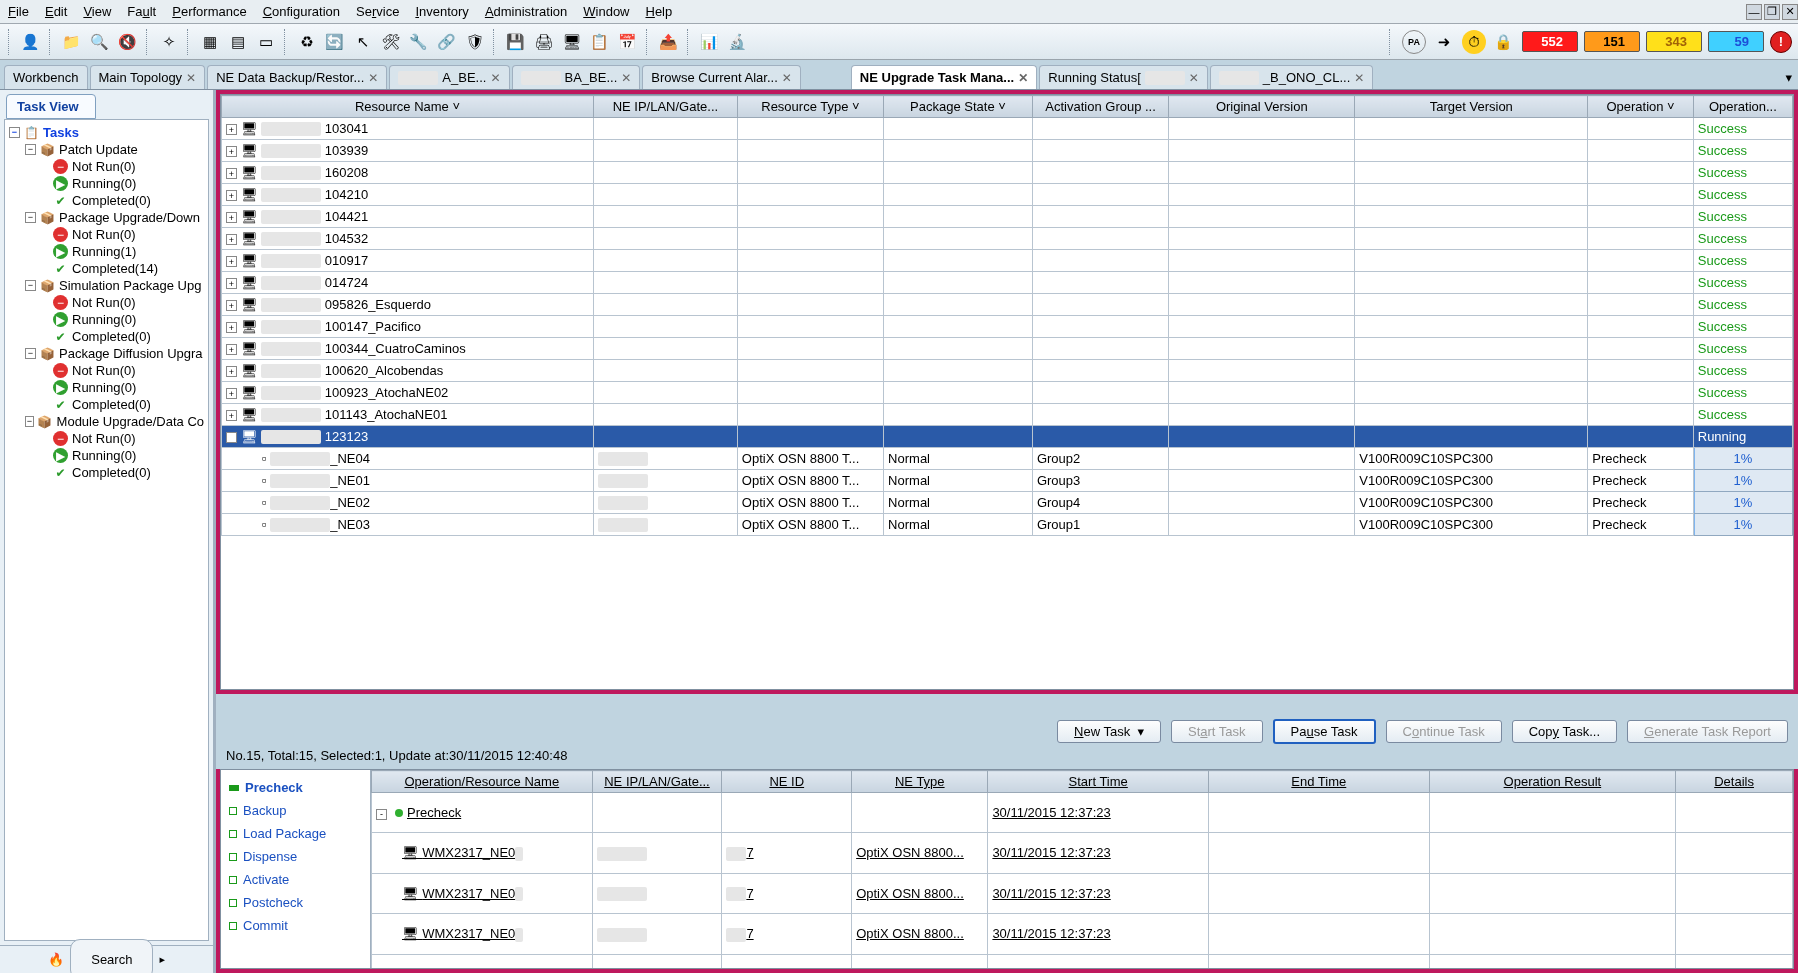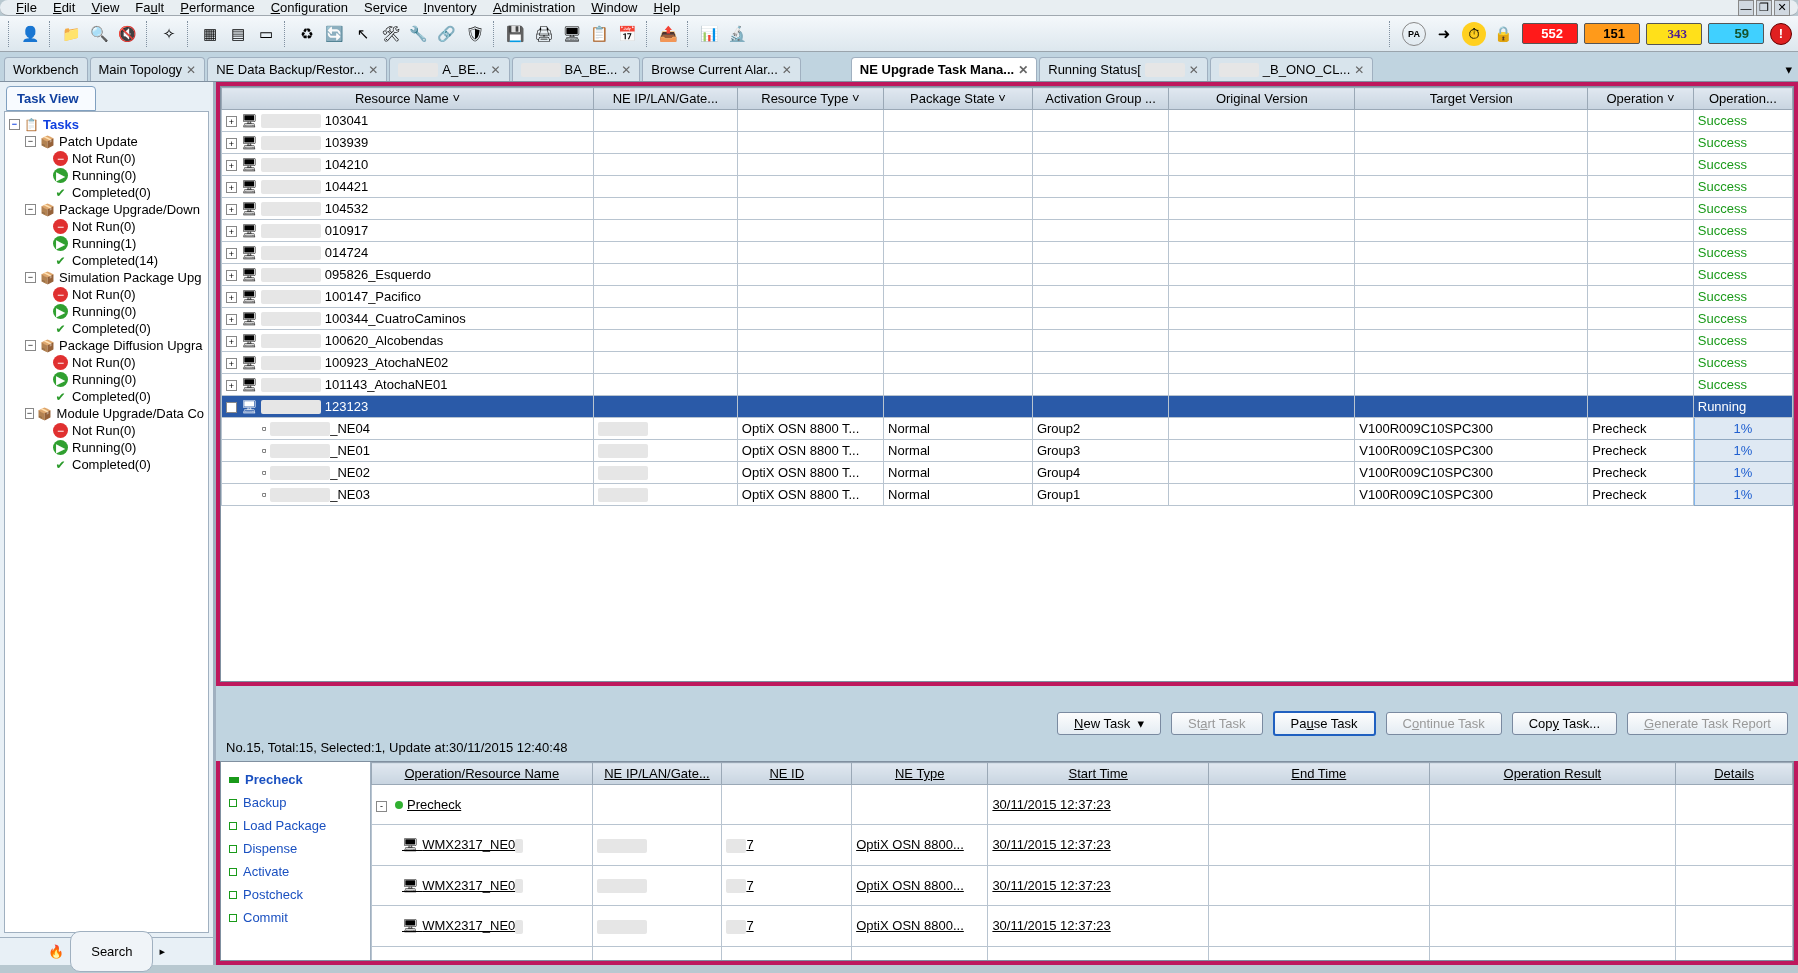--- a/index.html
+++ b/index.html
@@ -1,34 +1,34 @@
 <!DOCTYPE html>
 <html><head>
 <meta charset="utf-8">
 <style>
 * { box-sizing: border-box; margin: 0; padding: 0; font-family: Tahoma, Arial, sans-serif; font-size: 13px; }
 body { background: #b8c8d0; overflow: hidden; }
 
 
-.menubar { display: flex; align-items: center; height: 16px; background: #e8eef2; border-bottom: 1px solid #a0a8b0; padding: 0 8px; border-radius: 11px; }
+.menubar { display: flex; align-items: center; height: 24px; background: #e8eef2; border-bottom: 1px solid #a0a8b0; padding: 0 0; }
 .menubar .menu-item { padding: 3px 8px; cursor: pointer; }
 .menubar .menu-item u { text-decoration: underline; }
 .win-controls { margin-left: auto; display: flex; gap: 2px; }
 .win-controls span { width: 16px; height: 16px; border: 1px solid #888; display: inline-flex; align-items: center; justify-content: center; font-size: 11px; cursor: pointer; background: #d0d8e0; }
 
 
 .toolbar { display: flex; align-items: center; height: 36px; background: linear-gradient(#f4f8fb,#dde7ee); border-bottom: 1px solid #9aa4ac; padding: 0 6px; gap: 4px; }
 .tb-btn { width: 24px; height: 24px; display: inline-flex; align-items: center; justify-content: center; border: 1px solid transparent; border-radius: 2px; cursor: pointer; font-size: 15px; }
 .tb-sep { width: 5px; height: 26px; border-left: 1px dotted #8090a0; margin: 0 2px; }
 .status-pills { margin-left: auto; display: flex; align-items: center; gap: 6px; }
 .pill { padding: 2px 14px; border: 1px solid #555; border-radius: 2px; font-weight: bold; text-align: right; min-width: 56px; }
 .pill.red { background: #ff1a1a; color: #fff; }
 .pill.orange { background: #ff9a1a; color: #000; }
-.pill.yellow { background: #ffe01a; color: #4c1d95; font-family: Liberation Serif, serif; }
-.pill.cyan { background: #40d0ff; color: #14532d; }
+.pill.yellow { background: #ffe01a; color: #a16207; }
+.pill.cyan { background: #40d0ff; color: #1d4ed8; }
 .alert-circle { width:22px;height:22px;border-radius:50%;background:#e02020;border:1px solid #600;display:inline-flex;align-items:center;justify-content:center;color:#fff;font-weight:bold; }
 
 
 .tabstrip { display: flex; align-items: flex-end; height: 30px; background: #c0d4e0; border-bottom: 1px solid #8090a0; padding-left: 4px; }
 .tab { display: flex; align-items: center; gap: 4px; padding: 4px 8px; background: #d8e4ec; border: 1px solid #a0b0c0; border-bottom: none; margin-right: 2px; border-radius: 4px 4px 0 0; max-width: 220px; white-space: nowrap; overflow: hidden; text-overflow: ellipsis; cursor: pointer; }
 .tab.active { background: #fff; font-weight: bold; margin-left: 48px; }
 .tab .close { font-size: 12px; color: #666; cursor: pointer; }
 
 
 .frame { display: flex; height: calc(100% - 90px); }
@@ -335,20 +335,31 @@
               <td></td>
               <td></td>
               <td></td>
               <td></td>
               <td></td>
               <td></td>
               <td class="status-success">Success</td>
             </tr>
             <tr class="row">
               <td><span class="row-expander">+</span><span>🖥 </span><span class="redacted" style="width:60px;"></span> <span>103939</span></td>
+              <td></td>
+              <td></td>
+              <td></td>
+              <td></td>
+              <td></td>
+              <td></td>
+              <td></td>
+              <td class="status-success">Success</td>
+            </tr>
+            <tr class="row">
+              <td><span class="row-expander">+</span><span>🖥 </span><span class="redacted" style="width:60px;"></span> <span>160208</span></td>
               <td></td>
               <td></td>
               <td></td>
               <td></td>
               <td></td>
               <td></td>
               <td></td>
               <td class="status-success">Success</td>
             </tr>
             <tr class="row">

